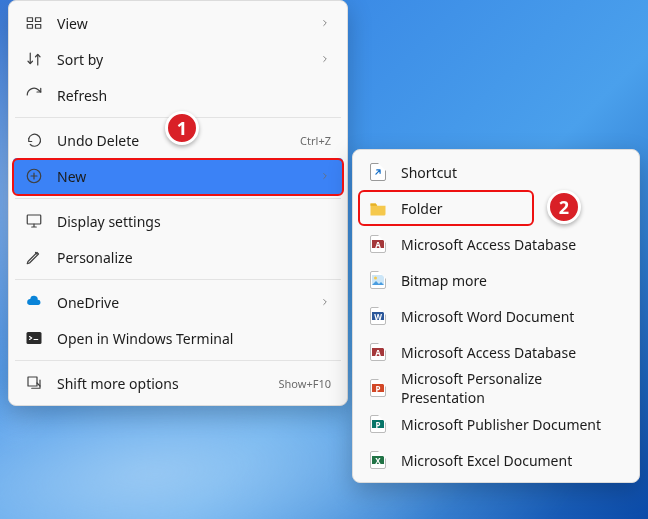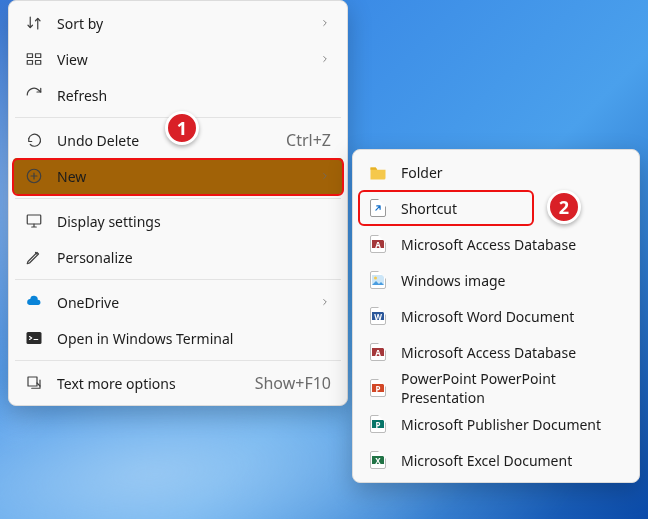--- a/index.html
+++ b/index.html
@@ -47,29 +47,29 @@
   .item .icon {
     width: 18px;
     height: 18px;
     margin-right: 14px;
     flex-shrink: 0;
     display: flex;
     align-items: center;
     justify-content: center;
   }
   .item .label { flex: 1; }
-  .item .shortcut { color: #6b6b6b; font-size: 16px; margin-left: 10px;}
+  .item .shortcut { color: #6b6b6b; font-size: 11px; margin-left: 10px;}
   .item .chev {
     width: 12px;
     color: #6b6b6b;
     margin-left: 10px;
     display: flex;
     justify-content: center;
   }
-  .item.hover { background: #a16207; }
+  .item.hover { background: #3b82f6; }
   
   .sep {
     height: 1px;
     background: #e3e3e3;
     margin: 4px 2px;
   }
   
   .highlight-box {
     position: absolute;
     border: 2.5px solid #e11;
@@ -124,52 +124,52 @@
 <body>
 
 <div class="swoop swoop1"></div>
 <div class="swoop swoop2"></div>
 <div class="swoop swoop3"></div>
 
 <div class="menu primary-menu" id="primary-menu">
     <div class="item">
       <span class="icon">
         <svg width="18" height="18" viewBox="0 0 24 24" fill="none" stroke="#404040" stroke-width="1.6" stroke-linecap="round" stroke-linejoin="round">
+          <rect x="3" y="5" width="7" height="5"></rect>
+          <rect x="14" y="5" width="7" height="5"></rect>
+          <rect x="3" y="14" width="7" height="5"></rect>
+          <rect x="14" y="14" width="7" height="5"></rect>
+        </svg>
+      </span>
+      <span class="label">View</span>
+      <span class="chev">
+        <svg width="10" height="10" viewBox="0 0 24 24" fill="none" stroke="#6b6b6b" stroke-width="2" stroke-linecap="round" stroke-linejoin="round">
+          <path d="M9 6l6 6-6 6"></path>
+        </svg>
+      </span>
+    </div>
+    <div class="item">
+      <span class="icon">
+        <svg width="18" height="18" viewBox="0 0 24 24" fill="none" stroke="#404040" stroke-width="1.6" stroke-linecap="round" stroke-linejoin="round">
           <path d="M7 4v14"></path>
           <path d="M4 15l3 3 3-3"></path>
           <path d="M17 20V6"></path>
           <path d="M14 9l3-3 3 3"></path>
         </svg>
       </span>
       <span class="label">Sort by</span>
       <span class="chev">
         <svg width="10" height="10" viewBox="0 0 24 24" fill="none" stroke="#6b6b6b" stroke-width="2" stroke-linecap="round" stroke-linejoin="round">
           <path d="M9 6l6 6-6 6"></path>
         </svg>
       </span>
     </div>
     <div class="item">
       <span class="icon">
         <svg width="18" height="18" viewBox="0 0 24 24" fill="none" stroke="#404040" stroke-width="1.6" stroke-linecap="round" stroke-linejoin="round">
-          <rect x="3" y="5" width="7" height="5"></rect>
-          <rect x="14" y="5" width="7" height="5"></rect>
-          <rect x="3" y="14" width="7" height="5"></rect>
-          <rect x="14" y="14" width="7" height="5"></rect>
-        </svg>
-      </span>
-      <span class="label">View</span>
-      <span class="chev">
-        <svg width="10" height="10" viewBox="0 0 24 24" fill="none" stroke="#6b6b6b" stroke-width="2" stroke-linecap="round" stroke-linejoin="round">
-          <path d="M9 6l6 6-6 6"></path>
-        </svg>
-      </span>
-    </div>
-    <div class="item">
-      <span class="icon">
-        <svg width="18" height="18" viewBox="0 0 24 24" fill="none" stroke="#404040" stroke-width="1.6" stroke-linecap="round" stroke-linejoin="round">
           <path d="M3 12a9 9 0 0 1 15-6.7L21 8"></path>
           <path d="M21 3v5h-5"></path>
         </svg>
       </span>
       <span class="label">Refresh</span>
     </div>
     <div class="sep"></div>
     <div class="item">
       <span class="icon">
         <svg width="18" height="18" viewBox="0 0 24 24" fill="none" stroke="#404040" stroke-width="1.6" stroke-linecap="round" stroke-linejoin="round">
@@ -239,64 +239,64 @@
     </div>
     <div class="sep"></div>
     <div class="item">
       <span class="icon">
         <svg width="18" height="18" viewBox="0 0 24 24" fill="none" stroke="#404040" stroke-width="1.6" stroke-linecap="round" stroke-linejoin="round">
           <rect x="4" y="4" width="12" height="12"></rect>
           <path d="M9 19h11V8"></path>
           <path d="M16 12l4 4"></path>
         </svg>
       </span>
-      <span class="label">Text more options</span>
+      <span class="label">Shift more options</span>
       <span class="shortcut">Show+F10</span>
     </div>
   </div>
 
 <div class="menu sub-menu" id="sub-menu">
-    <div class="item">
-      <span class="icon">
-        <svg width="18" height="16" viewBox="0 0 24 20">
-          <path d="M2 4h7l2 3h11v11a2 2 0 0 1-2 2H2z" fill="#f5c84c"></path>
-          <path d="M2 4h7l2 3H2z" fill="#e6b126"></path>
-        </svg>
-      </span>
-      <span class="label">Folder</span>
-    </div>
     <div class="item">
       <span class="icon">
         <div class="ft" style="border-color:#999">
           <svg style="position:absolute;left:2px;top:3px" width="10" height="10" viewBox="0 0 24 24">
             <path d="M7 17L17 7M9 7h8v8" stroke="#1670c9" stroke-width="3" fill="none" stroke-linecap="round" stroke-linejoin="round"></path>
           </svg>
         </div>
       </span>
       <span class="label">Shortcut</span>
+    </div>
+    <div class="item">
+      <span class="icon">
+        <svg width="18" height="16" viewBox="0 0 24 20">
+          <path d="M2 4h7l2 3h11v11a2 2 0 0 1-2 2H2z" fill="#f5c84c"></path>
+          <path d="M2 4h7l2 3H2z" fill="#e6b126"></path>
+        </svg>
+      </span>
+      <span class="label">Folder</span>
     </div>
     <div class="item">
       <span class="icon">
         <div class="ft">
           <div class="ft-band" style="background:#a4373a">A</div>
         </div>
       </span>
       <span class="label">Microsoft Access Database</span>
     </div>
     <div class="item">
       <span class="icon">
         <div class="ft">
           <svg style="position:absolute;left:1px;top:3px" width="12" height="10" viewBox="0 0 24 20">
             <rect width="24" height="20" fill="#cde6f7"></rect>
             <circle cx="7" cy="6" r="3" fill="#f5c84c"></circle>
             <path d="M0 20l8-8 6 6 4-4 6 6H0z" fill="#4a9de0"></path>
           </svg>
         </div>
       </span>
-      <span class="label">Windows image</span>
+      <span class="label">Bitmap more</span>
     </div>
     <div class="item">
       <span class="icon">
         <div class="ft">
           <div class="ft-band" style="background:#2b579a">W</div>
         </div>
       </span>
       <span class="label">Microsoft Word Document</span>
     </div>
     <div class="item">
@@ -306,21 +306,21 @@
         </div>
       </span>
       <span class="label">Microsoft Access Database</span>
     </div>
     <div class="item">
       <span class="icon">
         <div class="ft">
           <div class="ft-band" style="background:#d24726">P</div>
         </div>
       </span>
-      <span class="label">PowerPoint PowerPoint Presentation</span>
+      <span class="label">Microsoft Personalize Presentation</span>
     </div>
     <div class="item">
       <span class="icon">
         <div class="ft">
           <div class="ft-band" style="background:#077568">P</div>
         </div>
       </span>
       <span class="label">Microsoft Publisher Document</span>
     </div>
     <div class="item">

